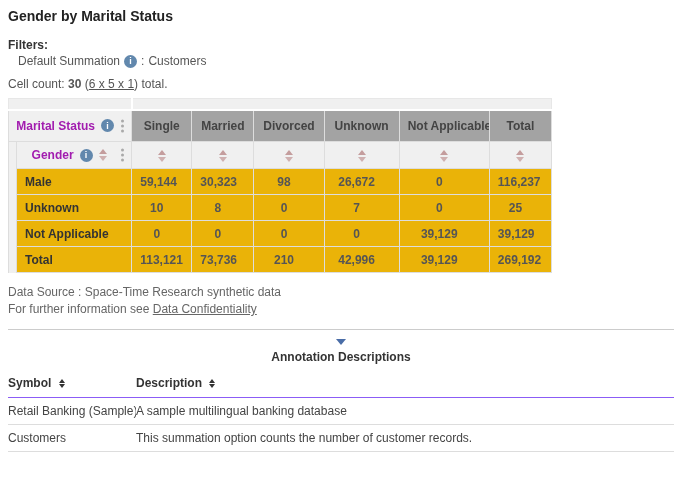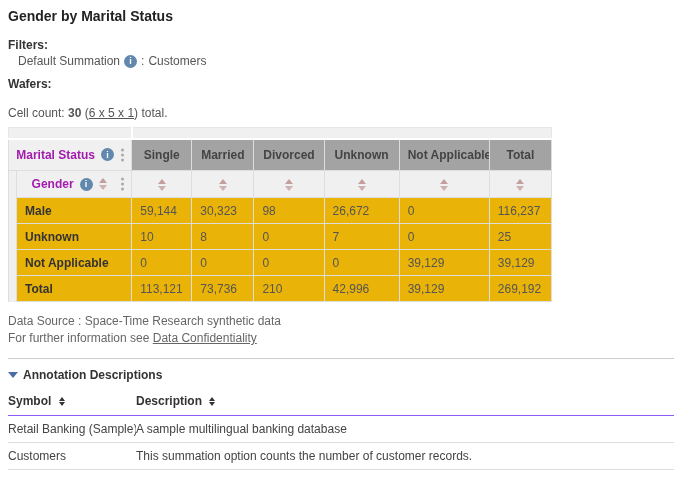--- a/index.html
+++ b/index.html
@@ -50,29 +50,29 @@
   .pivot .dim-cell { position:relative; height:32px; text-align:center; }
   .pivot .dim-inner { display:flex; align-items:center; justify-content:center; gap:6px; padding-right:10px; }
   .pivot .dim-cell .kebab { position:absolute; right:5px; top:50%; transform:translateY(-50%); }
   .pivot .col-header { height:32px; text-align:center; background:#a3a3a3; color:#444; cursor:pointer; }
   .pivot .sort-row td, .pivot .sort-row th { height:27px; background:#f0f0f0; }
   .pivot .sort-cell { text-align:center; cursor:pointer; }
   .pivot .sort-cell .sort-stack { vertical-align:middle; }
   .pivot .spacer-cell { background:#f0f0f0; border-top:0; border-bottom:0; padding:0; }
   .pivot tbody td { height:26px; background:#eab308; }
   .pivot .row-label { font-weight:bold; color:#333; text-align:left; }
-  .pivot .num-cell { text-align:left; padding-right:18px; color:#555; }
+  .pivot .num-cell { text-align:center; padding-right:18px; color:#555;font-weight:bold; }
 
   .data-source { color:#666; margin-top:11px; line-height:17px; }
   .further { color:#666; line-height:17px; }
   .further a { color:#666; text-decoration:underline; cursor:pointer; }
 
   .divider { border:0; border-top:1px solid #ccc; margin:11px 0 0 0; }
 
-  .ann-title { display:flex; align-items:center; gap:5px; font-weight:bold; color:#333; margin:9px 0 10px 0; }
+  .ann-title { display:flex; align-items:center; gap:5px; font-weight:bold; color:#333; margin:9px 0 10px 0;flex-direction:column; }
   .disclosure { width:0; height:0; border-left:5px solid transparent; border-right:5px solid transparent; border-top:6px solid #4a6da7; display:inline-block; cursor:pointer; }
 
   table.ann { border-collapse:collapse; width:666px; table-layout:fixed; }
   .ann th { text-align:left; font-weight:bold; color:#333; padding:2px 0 7px 0; border-bottom:1px solid #8b5cf6; cursor:pointer; }
   .ann td { padding:6px 0 6px 0; border-bottom:1px solid #ddd; color:#444; line-height:14px; white-space:nowrap; overflow:hidden; }
   .ann .col-symbol { width:128px; }
 </style>
 </head>
 <body>
 
@@ -81,21 +81,20 @@
   <div class="title">Gender by Marital Status</div>
 
   <div class="section-label">Filters:</div>
   <div class="filter-line">
     <span>Default Summation</span>
     <span class="info-icon"></span>
     <span>:</span>
     <span>Customers</span>
   </div>
 
-  <div class="wafers">Wafers:</div>
 
   <div class="cell-count">
     <span>Cell count:</span>
     <b>30</b>
     <span>(</span><a>6 x 5 x 1</a><span>)</span>
     <span>total.</span>
   </div>
 
   <table class="pivot">
     <colgroup>

